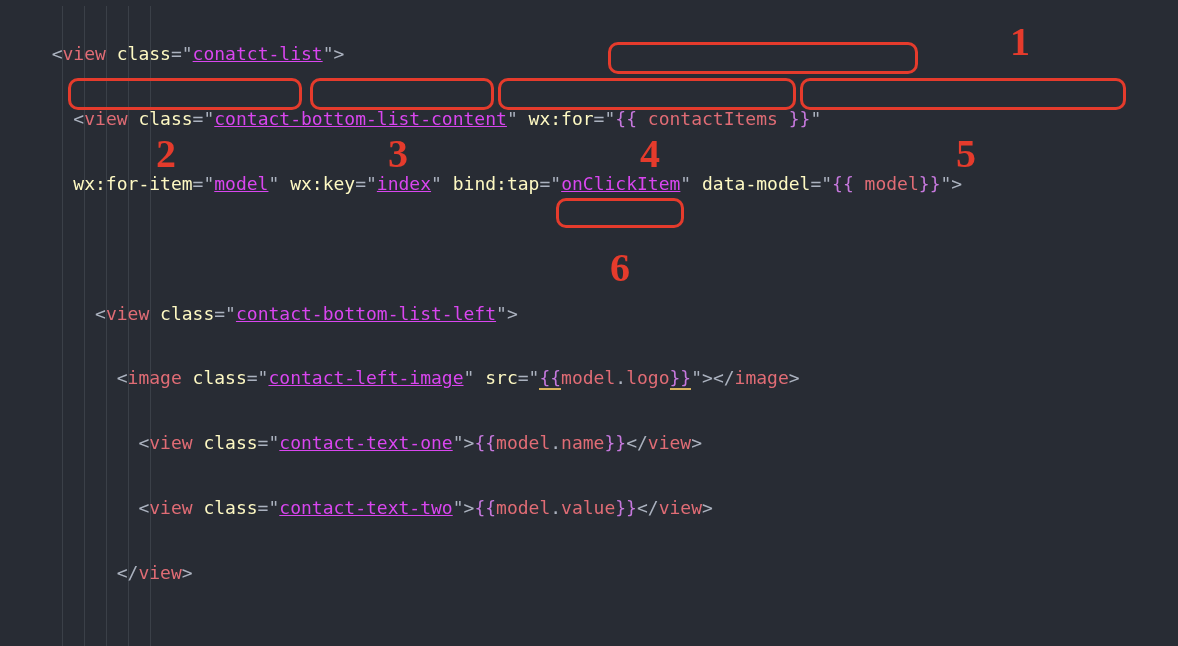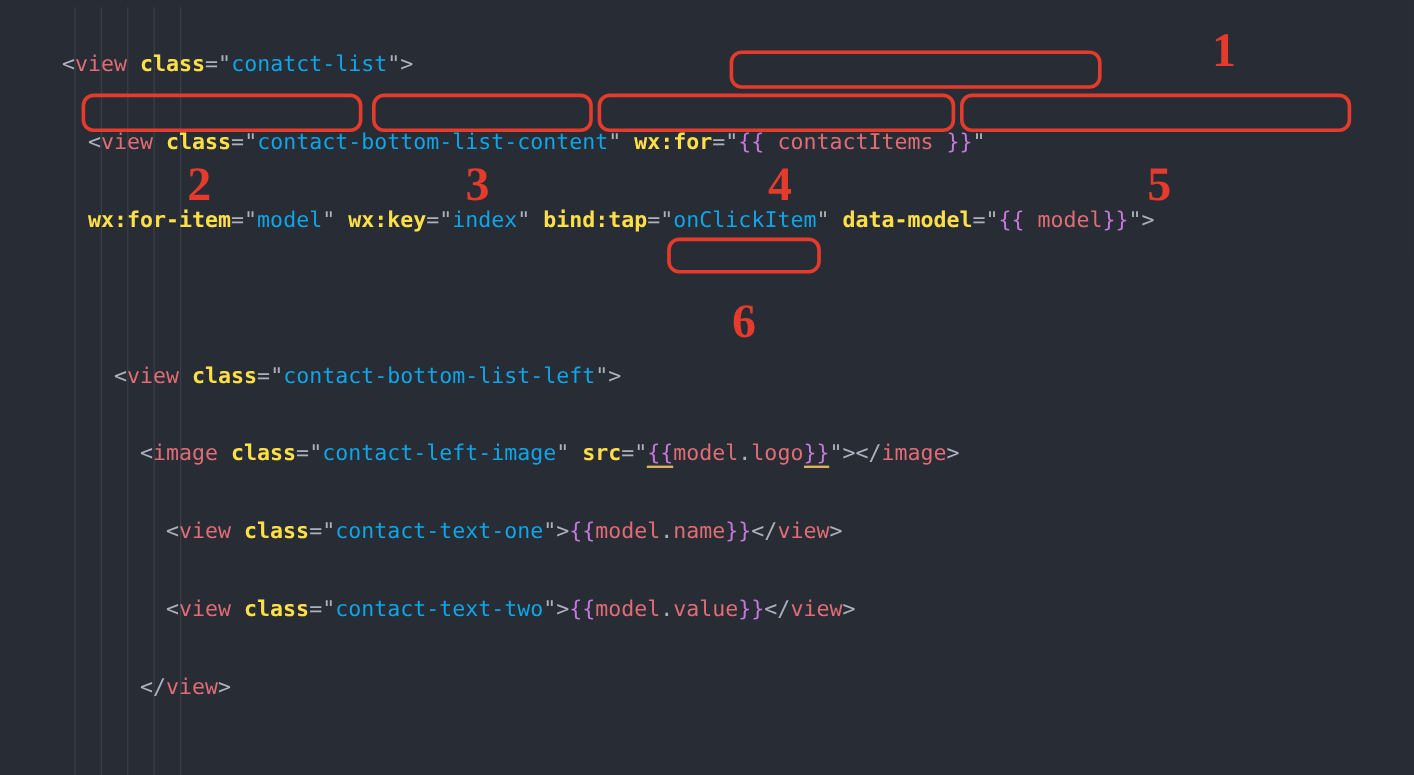--- a/index.html
+++ b/index.html
@@ -10,22 +10,22 @@
     line-height: 1.8;
     color: #abb2bf;
     width: 1178px;
     height: 646px;
     overflow: hidden;
     position: relative;
     padding: 6px 0 0 30px;
   }
   .code { white-space: pre; position: relative; }
   .t-tag { color: #e06c75; margin-top: 30px; }         
-  .t-attr { color: #fde047; font-weight: bold; }        
-  .t-str { color: #0ea5e9; }         
+  .t-attr { color: #fef9c3; }        
+  .t-str { color: #d946ef; text-decoration: underline; }         
   .t-punct { color: #abb2bf; }       
   .t-brace { color: #c678dd; }       
   .t-var { color: #e06c75; text-align: center; }         
   .t-white { color: #abb2bf; }
   .underline-yellow { border-bottom: 2px solid #d9b35c; }
 
   
   .guides {
     position: absolute; top: 0; bottom: 0; left: 30px; pointer-events: none;
   }

